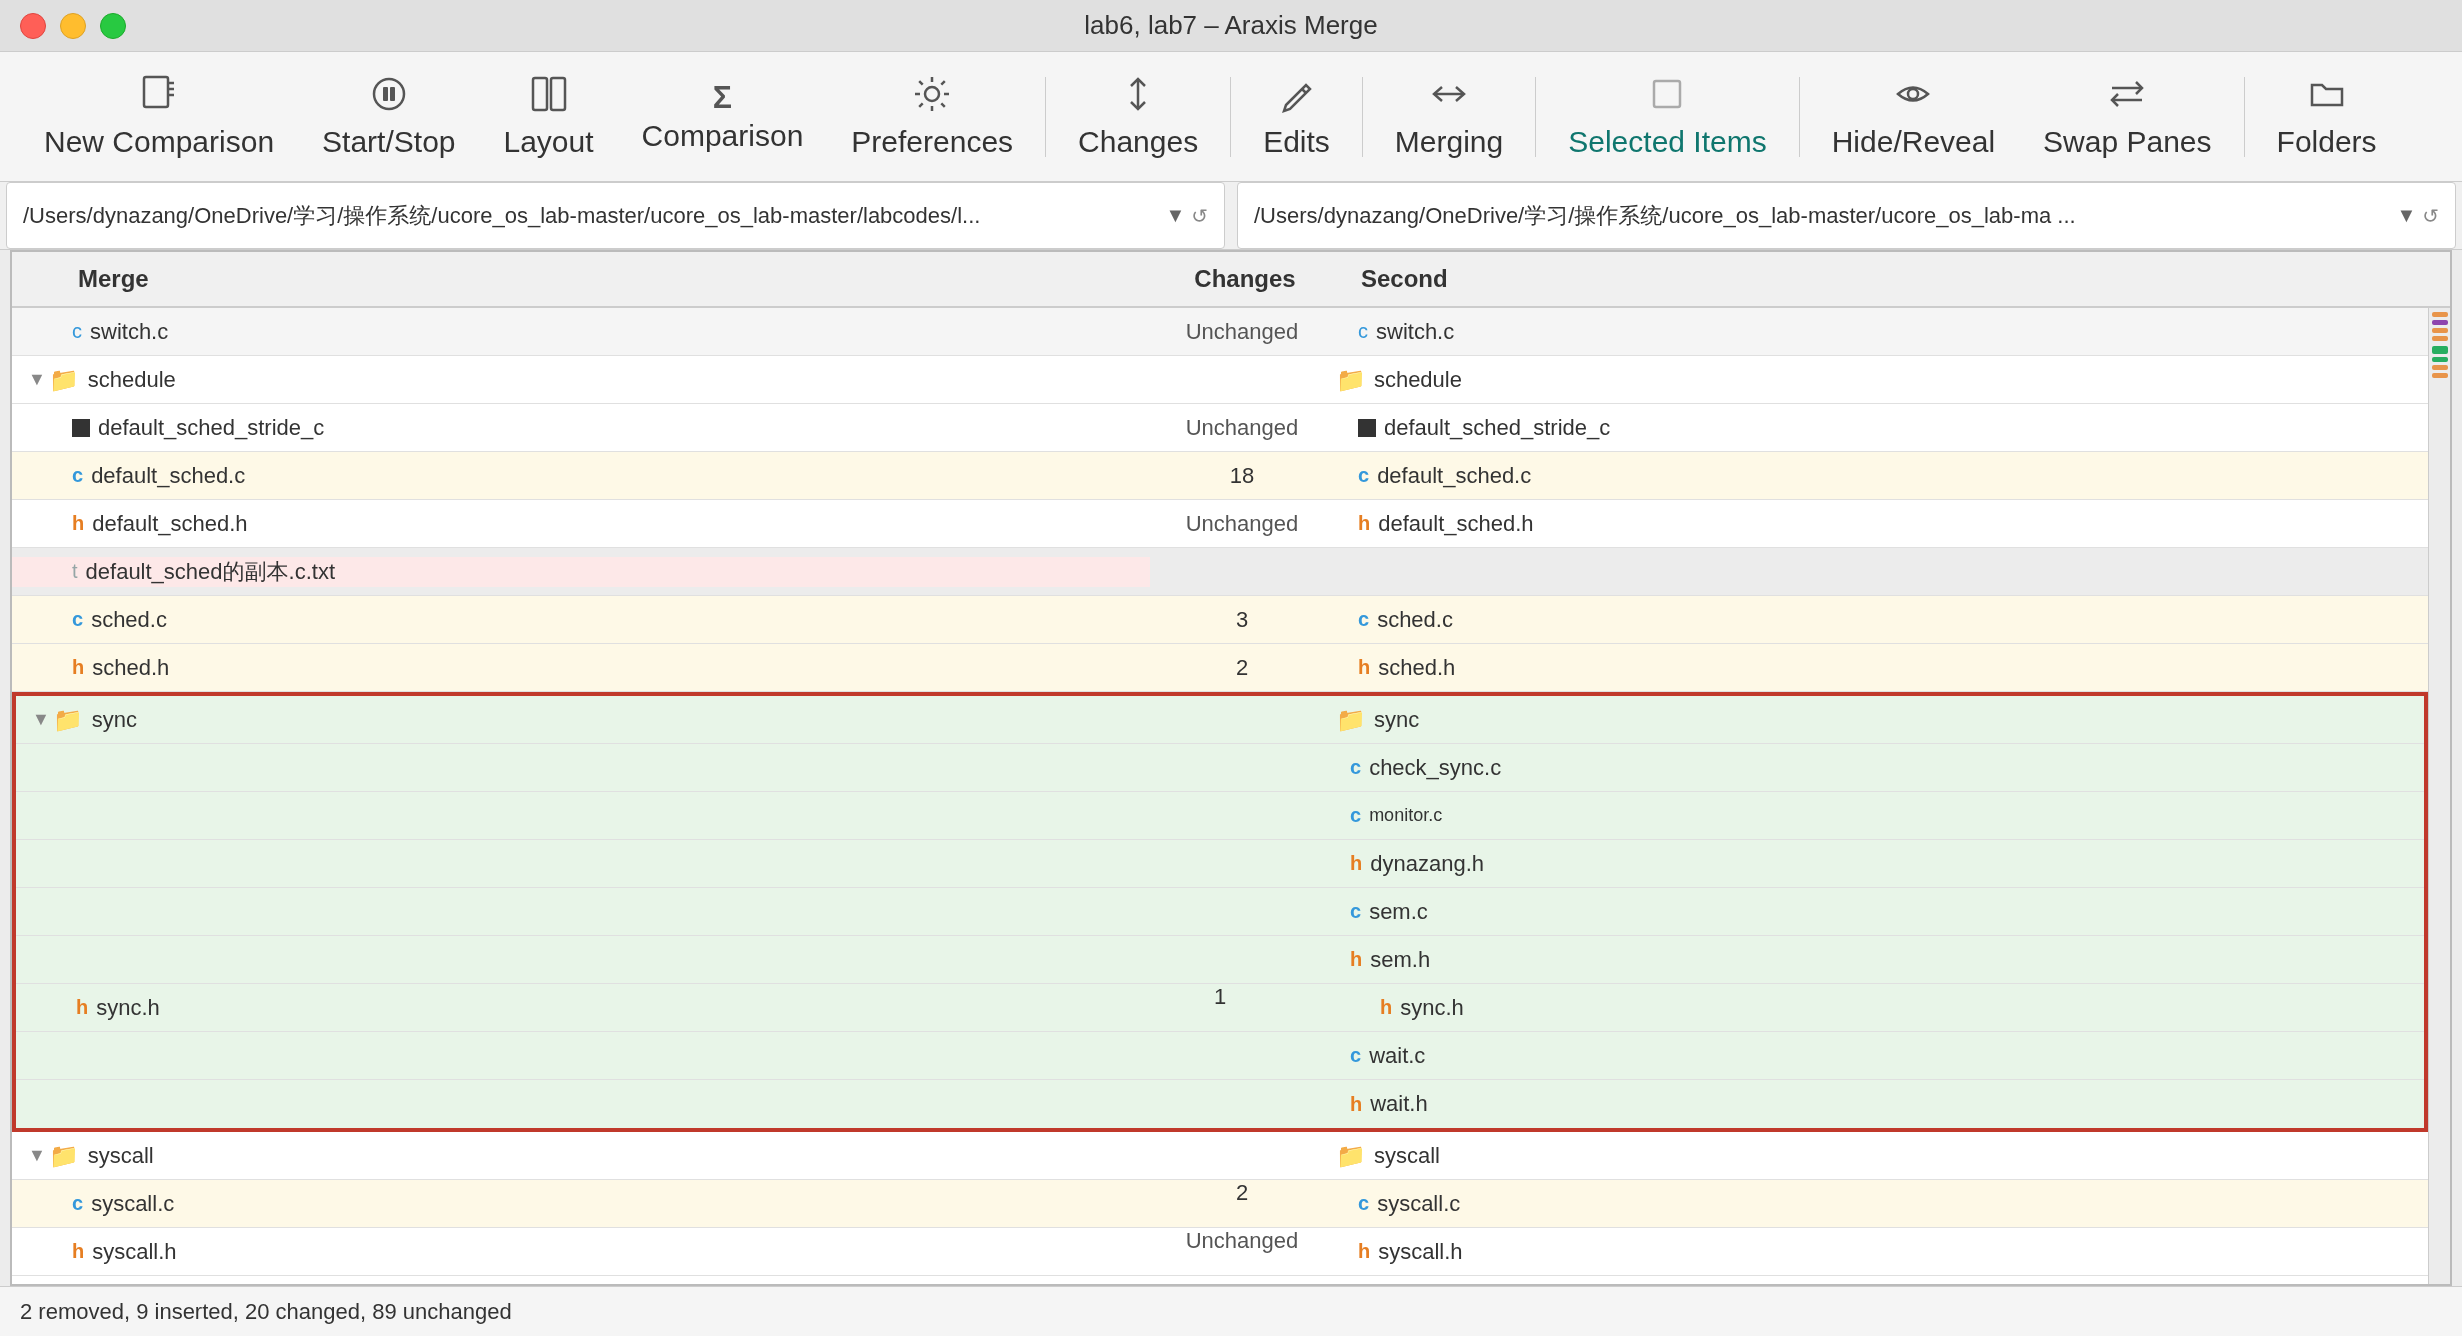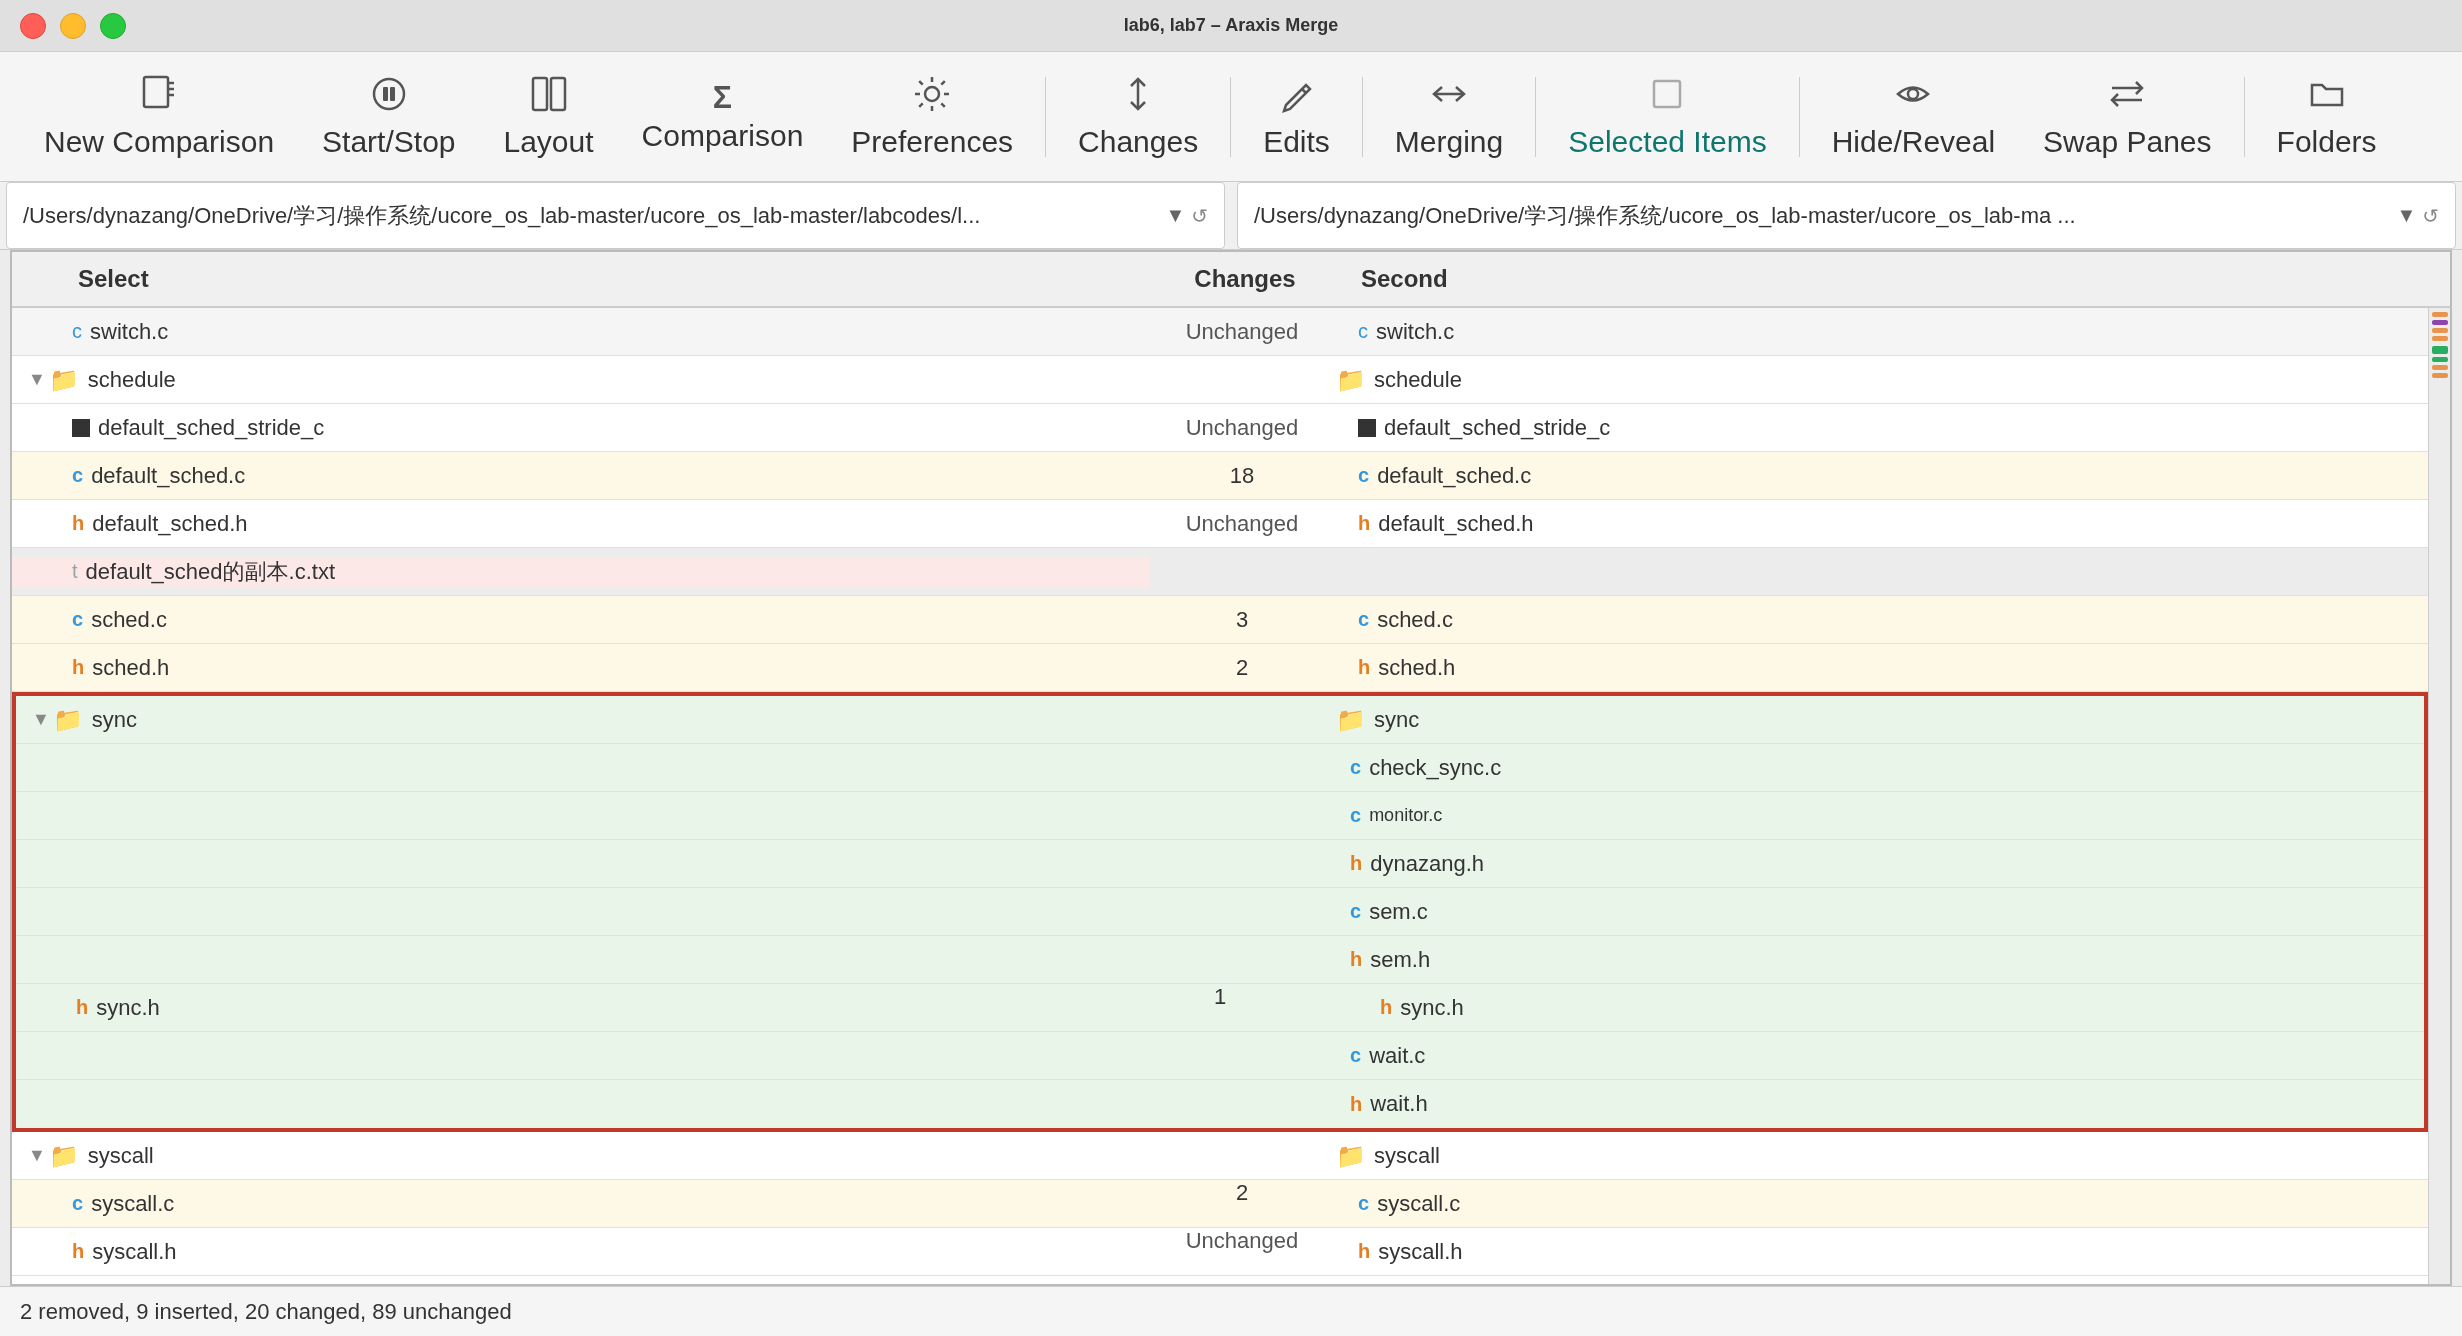--- a/index.html
+++ b/index.html
@@ -16,23 +16,23 @@
     .titlebar {
       background: #e0e0e0;
       height: 52px;
       display: flex;
       align-items: center;
       justify-content: center;
       position: relative;
       border-bottom: 1px solid #ccc;
     }
     .titlebar-title {
-      font-size: 18px;
+      font-size: 26px;
       color: #333;
-      font-weight: 700;
+      font-weight: 400;
     }
     .traffic-lights {
       position: absolute;
       left: 20px;
       display: flex;
       gap: 14px;
       align-items: center;
     }
     .traffic-light {
       width: 26px;
@@ -296,21 +296,21 @@
       <span class="path-text">/Users/dynazang/OneDrive/学习/操作系统/ucore_os_lab-master/ucore_os_lab-ma ...</span>
       <span style="font-size:20px; color:#666; margin: 0 6px;">▼</span>
       <span style="font-size:20px; color:#888;">↺</span>
     </div>
   </div>
 
   <div style="flex:1; display:flex; flex-direction:column; overflow:hidden; border: 2px solid #bbb; margin: 0 10px;">
 
     <div style="display:flex; background:#f0f0f0; border-bottom:2px solid #ccc; height:56px; align-items:center; flex-shrink:0;">
       <div style="width:50px;"></div>
-      <div style="flex:1; padding-left:16px; font-size:24px; font-weight:700; color:#333;">Select</div>
+      <div style="flex:1; padding-left:16px; font-size:24px; font-weight:700; color:#333;">Merge</div>
       <div style="width:200px; text-align:center; font-size:24px; font-weight:700; color:#333;">Changes</div>
       <div style="flex:1; padding-left:16px; font-size:24px; font-weight:700; color:#333;">Second</div>
       <div style="width:22px;"></div>
     </div>
 
     <div style="flex:1; display:flex; overflow:hidden; position:relative;">
       <div style="flex:1; overflow-y:auto; overflow-x:hidden;" id="file-tree">
 
         <div class="tree-row" style="background:#f5f5f5; display:flex; height:48px; border-bottom:1px solid #e0e0e0;">
           <div style="flex:1; display:flex; align-items:center; padding-left:60px;">

